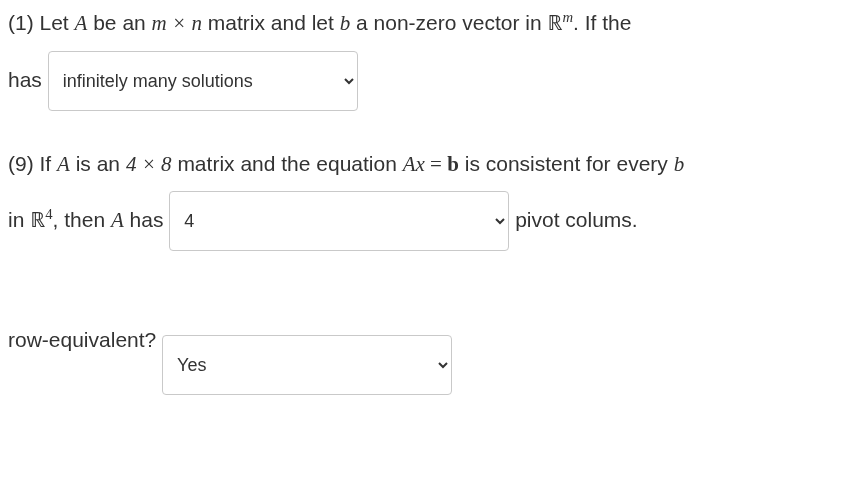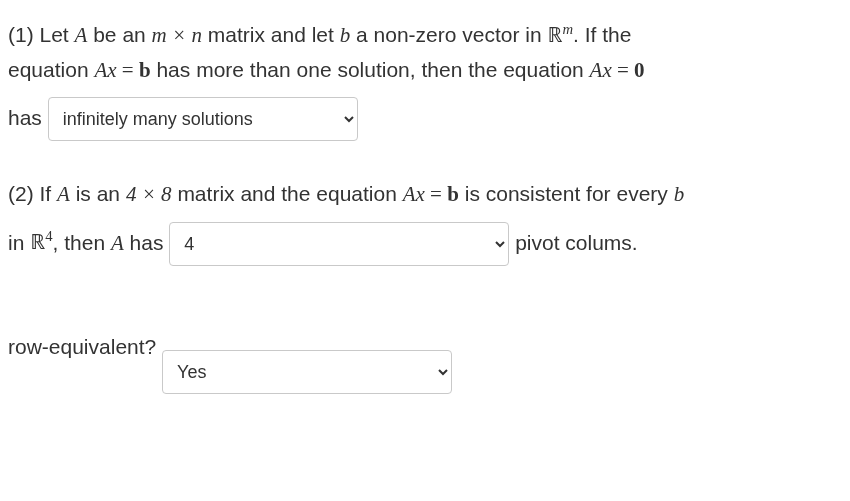--- a/index.html
+++ b/index.html
@@ -7,21 +7,21 @@
     padding: 0;
     width: 850px;
     height: 501px;
     background: #ffffff;
     font-family: "Segoe UI", "Helvetica Neue", Arial, sans-serif;
     font-size: 21px;
     color: #333333;
     line-height: 1.6;
   }
   .page {
-    padding: 18px 8px;
+    padding: 6px 8px;
   }
   .question {
     margin-bottom: 36px;
   }
   .question .row {
     display: block;
   }
   .math {
     font-family: "Cambria Math", "STIXGeneral", "Times New Roman", serif;
     font-style: italic;
@@ -42,52 +42,49 @@
     font-weight: bold;
     font-style: normal;
   }
   select.answer {
     font-family: "Segoe UI", "Helvetica Neue", Arial, sans-serif;
     font-size: 18px;
     color: #333;
     background: #fff;
     border: 1px solid #c9c9c9;
     border-radius: 4px;
-    height: 44px;
+    height: 60px;
     padding: 4px 10px;
     vertical-align: middle;
   }
   .sel-wide { width: 310px; }
   .sel-med  { width: 340px; }
   .sel-nar  { width: 290px; margin-top: 48px; }
   .vspace { margin-top: 10px; }
 </style>
 </head>
 <body>
 
 <div class="page">
 
   <div class="question">
     <div class="row">
       <span>(1) Let </span><span class="math">A</span><span> be an </span><span class="math">m × n</span><span> matrix and let </span><span class="math bold">b</span><span> a non-zero vector in </span><span class="math"><span class="bb">ℝ</span><sup>m</sup></span><span>. If the</span>
     </div>
-    <div class="row">
-      <span>equation </span><span class="math"><span>Ax</span><span class="up"> = </span><span class="bold">b</span></span><span> has more than one solution, then the equation </span><span class="math"><span>Ax</span><span class="up"> = </span><span class="bold">0</span></span>
-    </div>
     <div class="row vspace">
       <span>has </span>
       <select class="answer sel-wide">
         <option>infinitely many solutions</option>
       </select>
     </div>
   </div>
 
   <div class="question">
     <div class="row">
-      <span>(2) If </span><span class="math">A</span><span> is an </span><span class="math up">4 × 8</span><span> matrix and the equation </span><span class="math"><span>Ax</span><span class="up"> = </span><span class="bold">b</span></span><span> is consistent for every </span><span class="math bold">b</span>
+      <span>(9) If </span><span class="math">A</span><span> is an </span><span class="math up">4 × 8</span><span> matrix and the equation </span><span class="math"><span>Ax</span><span class="up"> = </span><span class="bold">b</span></span><span> is consistent for every </span><span class="math bold">b</span>
     </div>
     <div class="row vspace">
       <span>in </span><span class="math"><span class="bb">ℝ</span><sup class="up">4</sup></span><span>, then </span><span class="math">A</span><span> has </span>
       <select class="answer sel-med">
         <option>4</option>
       </select>
       <span> pivot colums.</span>
     </div>
   </div>
 

